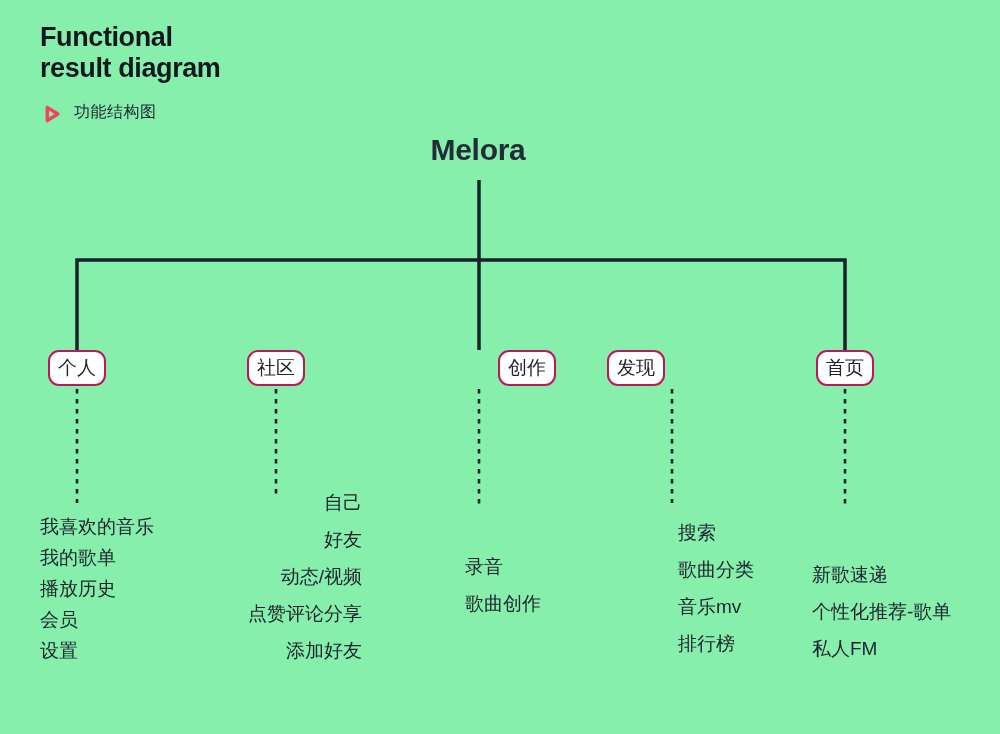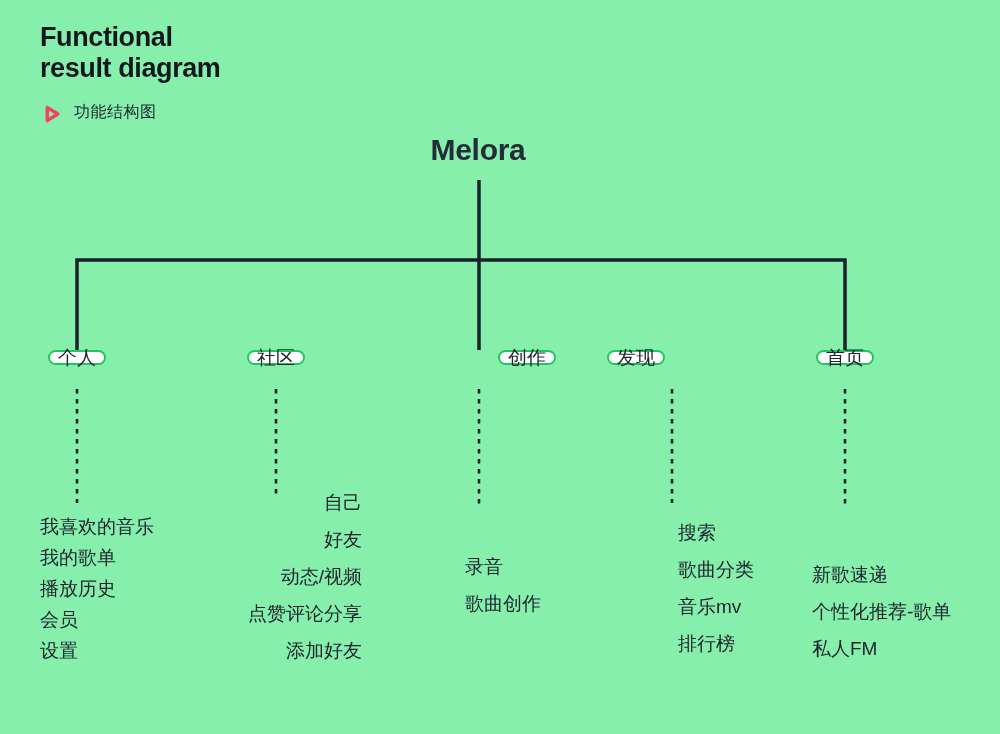--- a/index.html
+++ b/index.html
@@ -65,26 +65,26 @@
     width: 1000px;
     height: 734px;
   }
 
   
   .branch-node {
     position: absolute;
     top: 350px;
     transform: translateX(-50%);
     box-sizing: border-box;
-    height: 15px;
+    height: 36px;
     padding: 0 8px;
     display: flex;
     align-items: center;
     justify-content: center;
-    border: 2px solid #22c55e;
+    border: 2px solid #be185d;
     border-radius: 11px;
     background: #ffffff;
     font-size: 19px;
     font-weight: 500;
     color: #20262f;
     white-space: nowrap;
   }
   .c1 { left: 77px; }
   .c2 { left: 276px; }
   .c3 { left: 479px; margin-left: 48px; }

